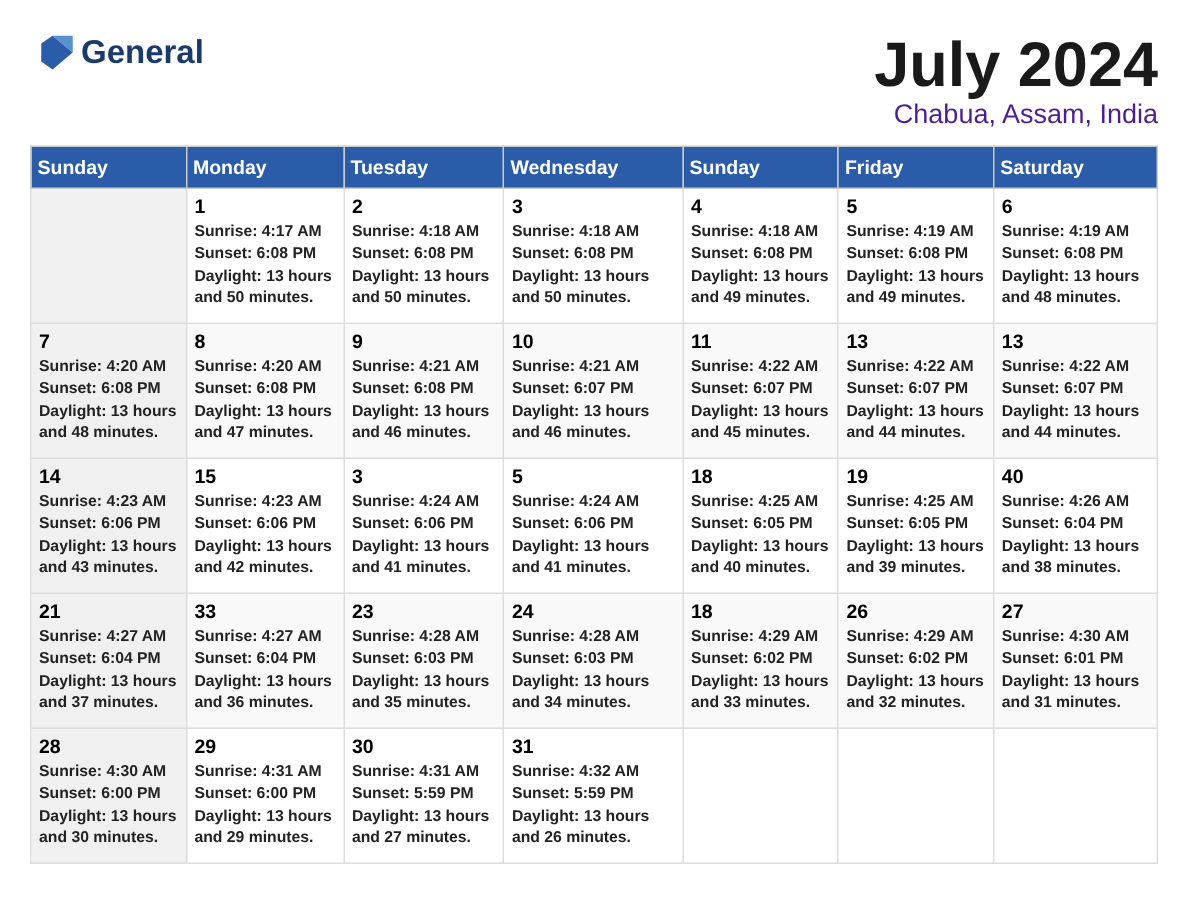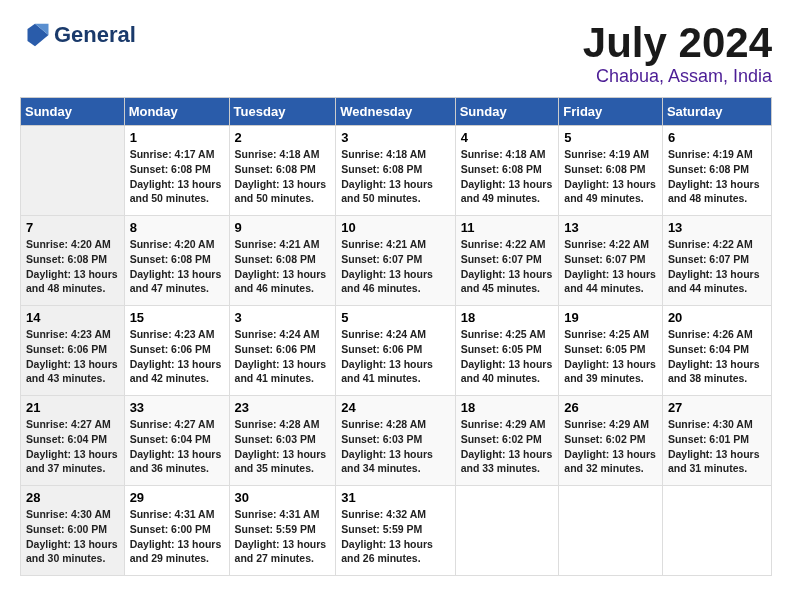--- a/index.html
+++ b/index.html
@@ -197,21 +197,21 @@
         </td>
         <td>
           <span class="day-number">18</span>
           <div class="day-info">Sunrise: 4:25 AM<br>Sunset: 6:05 PM<br>Daylight: 13 hours and 40 minutes.</div>
         </td>
         <td>
           <span class="day-number">19</span>
           <div class="day-info">Sunrise: 4:25 AM<br>Sunset: 6:05 PM<br>Daylight: 13 hours and 39 minutes.</div>
         </td>
         <td>
-          <span class="day-number">20</span>
+          <span class="day-number">40</span>
           <div class="day-info">Sunrise: 4:26 AM<br>Sunset: 6:04 PM<br>Daylight: 13 hours and 38 minutes.</div>
         </td>
       </tr>
       <tr>
         <td>
           <span class="day-number">21</span>
           <div class="day-info">Sunrise: 4:27 AM<br>Sunset: 6:04 PM<br>Daylight: 13 hours and 37 minutes.</div>
         </td>
         <td>
           <span class="day-number">33</span>

